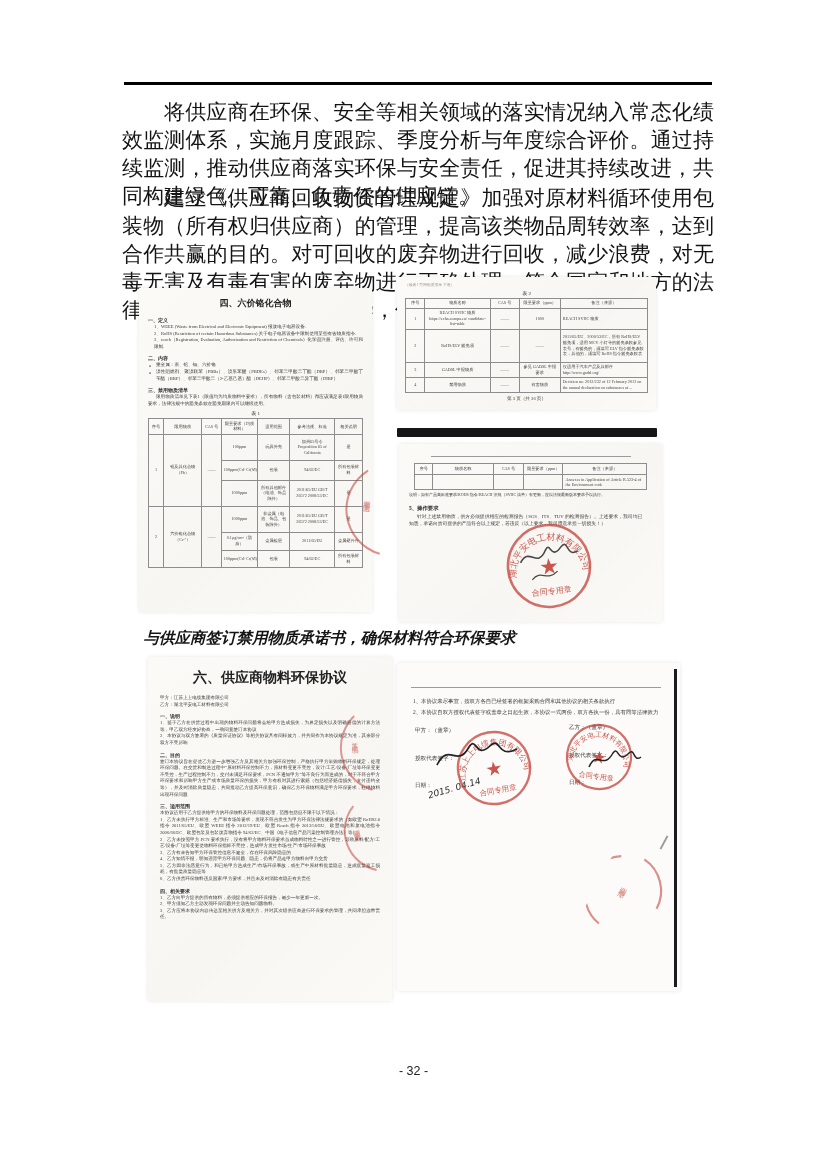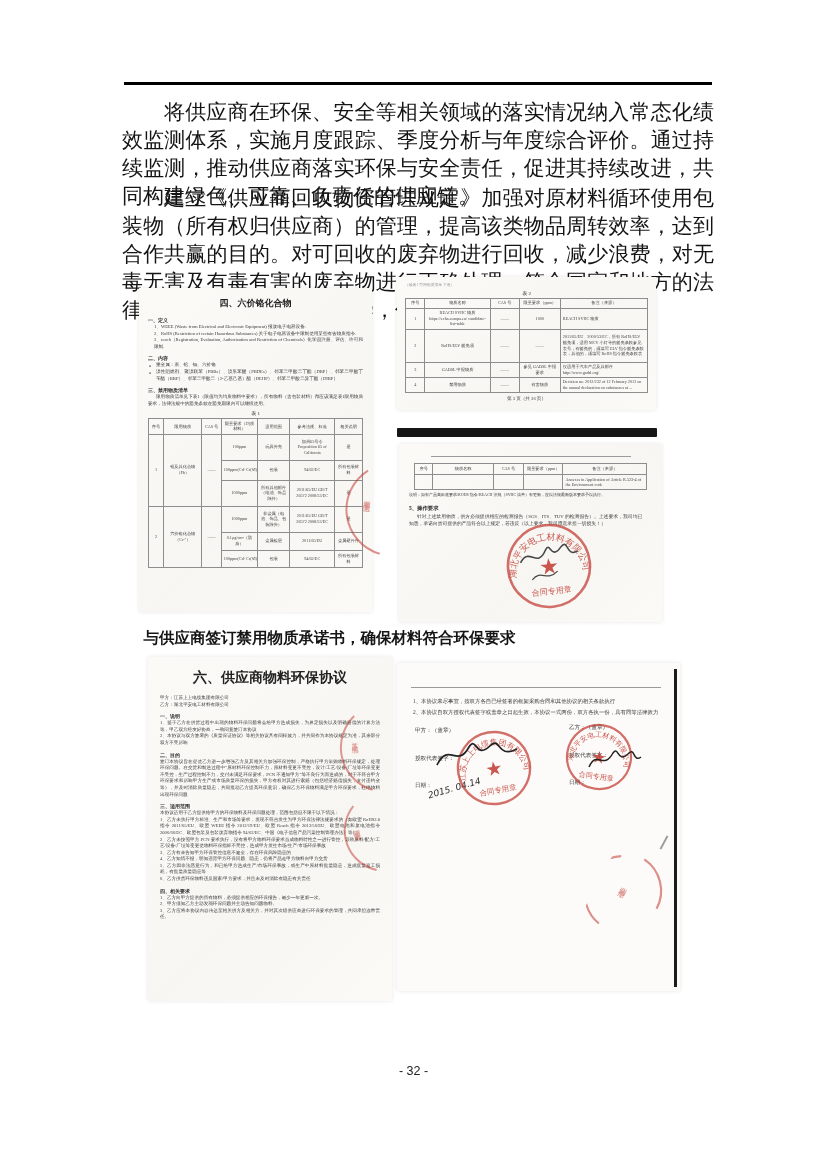--- a/index.html
+++ b/index.html
@@ -20,21 +20,21 @@
   .num-item{padding-left:6px;}
   .bullet{padding-left:8px;position:relative;}
   .bullet::before{content:"●";position:absolute;left:1px;font-size:3.5px;top:1px;}
   table.scan{border-collapse:collapse;width:100%;table-layout:fixed;}
   table.scan td,table.scan th{border:0.6px solid #8d8d8d;font-weight:normal;
       font-size:4.2px;line-height:5.6px;text-align:center;vertical-align:middle;
       padding:1.5px 2px;color:#444;overflow:hidden;}
   .tbl-label{text-align:center;font-size:5px;color:#333;margin:3px 0 2px 0;}
   .faint{color:#9a9a9a;filter:blur(.3px);}
   
-  .caption{left:0;width:659px;text-align:center;font-weight:bold;font-size:15.5px;color:#151515;}
+  .caption{left:0;width:659px;text-align:center;font-weight:bold;font-size:15.5px;color:#151515;font-style:italic;}
   
   #scan-bar{left:397px;top:428px;width:260px;height:9px;background:#161616;border-radius:1px;}
   
   .sealwrap{pointer-events:none;}
   .hand{font-family:"DejaVu Sans",sans-serif;font-style:italic;color:#2b2b2b;}
   #page-number{left:0;width:827px;text-align:center;font-family:"Liberation Sans",sans-serif;
                font-size:12.5px;color:#222;top:1064px;}
   .vline{background:#1c1c1c;}
   .hr-scan{background:#9b9b9b;height:1px;}
 </style>

